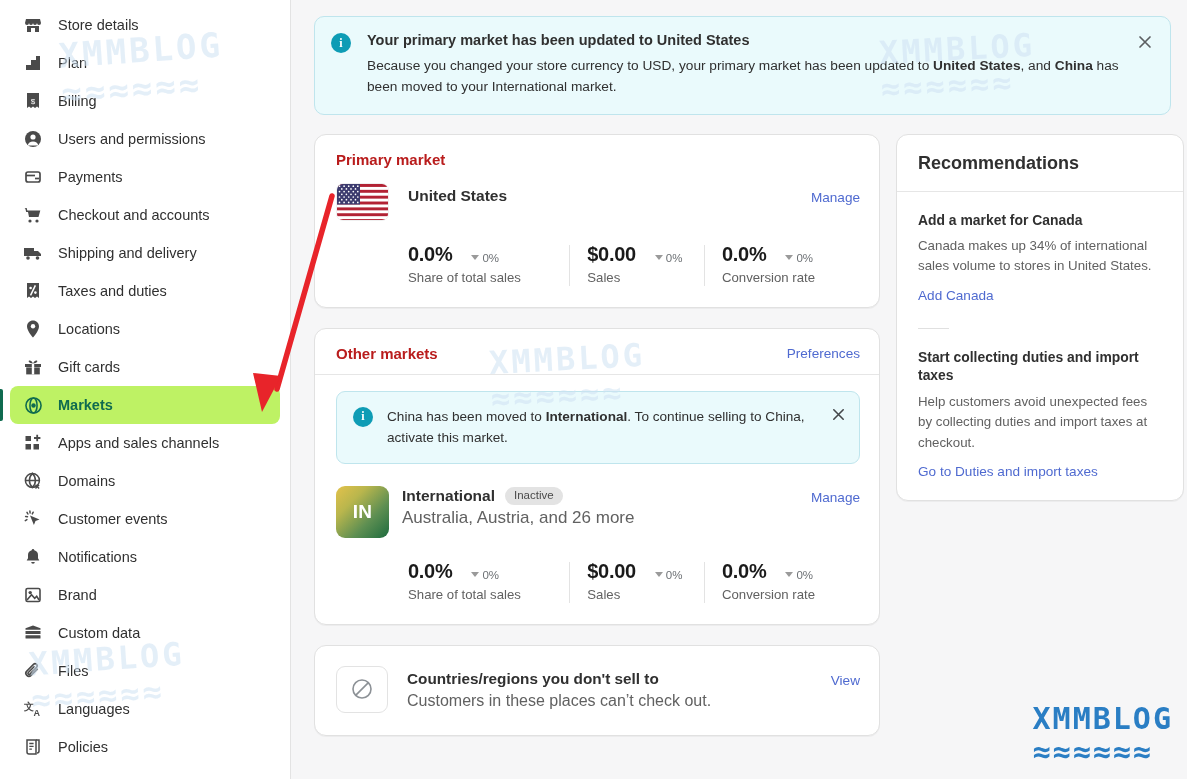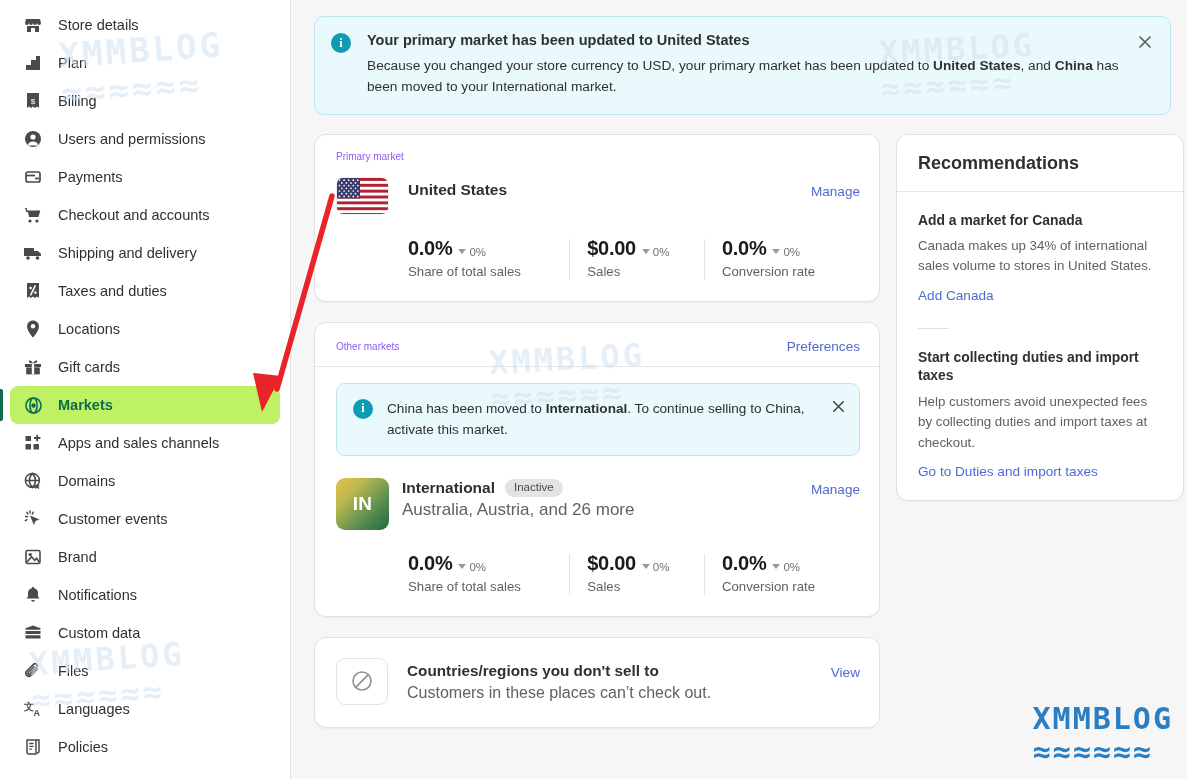--- a/index.html
+++ b/index.html
@@ -134,23 +134,23 @@
     box-shadow: 0 1px 0 rgba(0,0,0,0.04);
     margin-bottom: 20px;
   }
   .card-head {
     padding: 16px 19px 12px 21px;
     display: flex;
     align-items: center;
     justify-content: space-between;
   }
   .card-title {
-    font-size: 10px;
-    font-weight: 400;
-    color: #8b5cf6;
+    font-size: 15px;
+    font-weight: 700;
+    color: #b91c1c;
   }
   .link {
     color: #4f6ad0;
     font-size: 13.6px;
     cursor: pointer;
   }
 
   
   .market-block { padding: 0 19px 22px 21px; }
   .market-head {
@@ -223,21 +223,21 @@
   .metric + .metric::before {
     content: "";
     position: absolute;
     left: 0; top: 2px;
     width: 1px; height: 41px;
     background: #e3e3e3;
   }
   .metric-value-row {
     display: flex;
     align-items: baseline;
-    gap: 6px;
+    gap: 19px;
   }
   .metric-value {
     font-size: 20px;
     font-weight: 700;
     color: #1a1a1a;
     letter-spacing: -0.3px;
   }
   .metric-delta {
     display: flex;
     align-items: center;
@@ -542,37 +542,37 @@
             <g stroke="currentColor" stroke-width="1.5" stroke-linecap="round">
               <path d="M4 3.3l.9 1.7M2.6 7.4l1.9.3M6.9 2.1l.2 1.9M2.3 11.6l1.6-1M10.2 3.2l-.9 1.7"></path>
             </g>
           </svg>
       </span>
       <span>Customer events</span>
     </div>
 
     <div class="nav-item">
       <span class="nav-icon">
+        <svg width="20" height="20" viewBox="0 0 20 20" fill="currentColor">
+            <path d="M10 2a1.3 1.3 0 0 1 1.3 1.2A5 5 0 0 1 15 8v3.3l1.3 2.2H3.7L5 11.3V8a5 5 0 0 1 3.7-4.8A1.3 1.3 0 0 1 10 2z"></path>
+            <path d="M8.2 15h3.6a1.8 1.8 0 0 1-3.6 0z"></path>
+          </svg>
+      </span>
+      <span>Notifications</span>
+    </div>
+
+    <div class="nav-item">
+      <span class="nav-icon">
         <svg width="20" height="20" viewBox="0 0 20 20" fill="none" stroke="currentColor" stroke-width="1.6">
             <rect x="3" y="3.5" width="14" height="13" rx="1.6"></rect>
             <circle cx="7.2" cy="7.6" r="1.7" fill="currentColor" stroke="none"></circle>
             <path d="M4 15l4.5-5.2 3.2 3.5 2-2.1L16 15" fill="none"></path>
           </svg>
       </span>
       <span>Brand</span>
-    </div>
-
-    <div class="nav-item">
-      <span class="nav-icon">
-        <svg width="20" height="20" viewBox="0 0 20 20" fill="currentColor">
-            <path d="M10 2a1.3 1.3 0 0 1 1.3 1.2A5 5 0 0 1 15 8v3.3l1.3 2.2H3.7L5 11.3V8a5 5 0 0 1 3.7-4.8A1.3 1.3 0 0 1 10 2z"></path>
-            <path d="M8.2 15h3.6a1.8 1.8 0 0 1-3.6 0z"></path>
-          </svg>
-      </span>
-      <span>Notifications</span>
     </div>
 
     <div class="nav-item">
       <span class="nav-icon">
         <svg width="20" height="20" viewBox="0 0 20 20" fill="currentColor">
             <path d="M2.5 5.2 10 2.6l7.5 2.6v1.6h-15z"></path>
             <rect x="2.5" y="8" width="15" height="3"></rect>
             <rect x="2.5" y="12.2" width="15" height="3.4" rx="0.6"></rect>
           </svg>
       </span>

